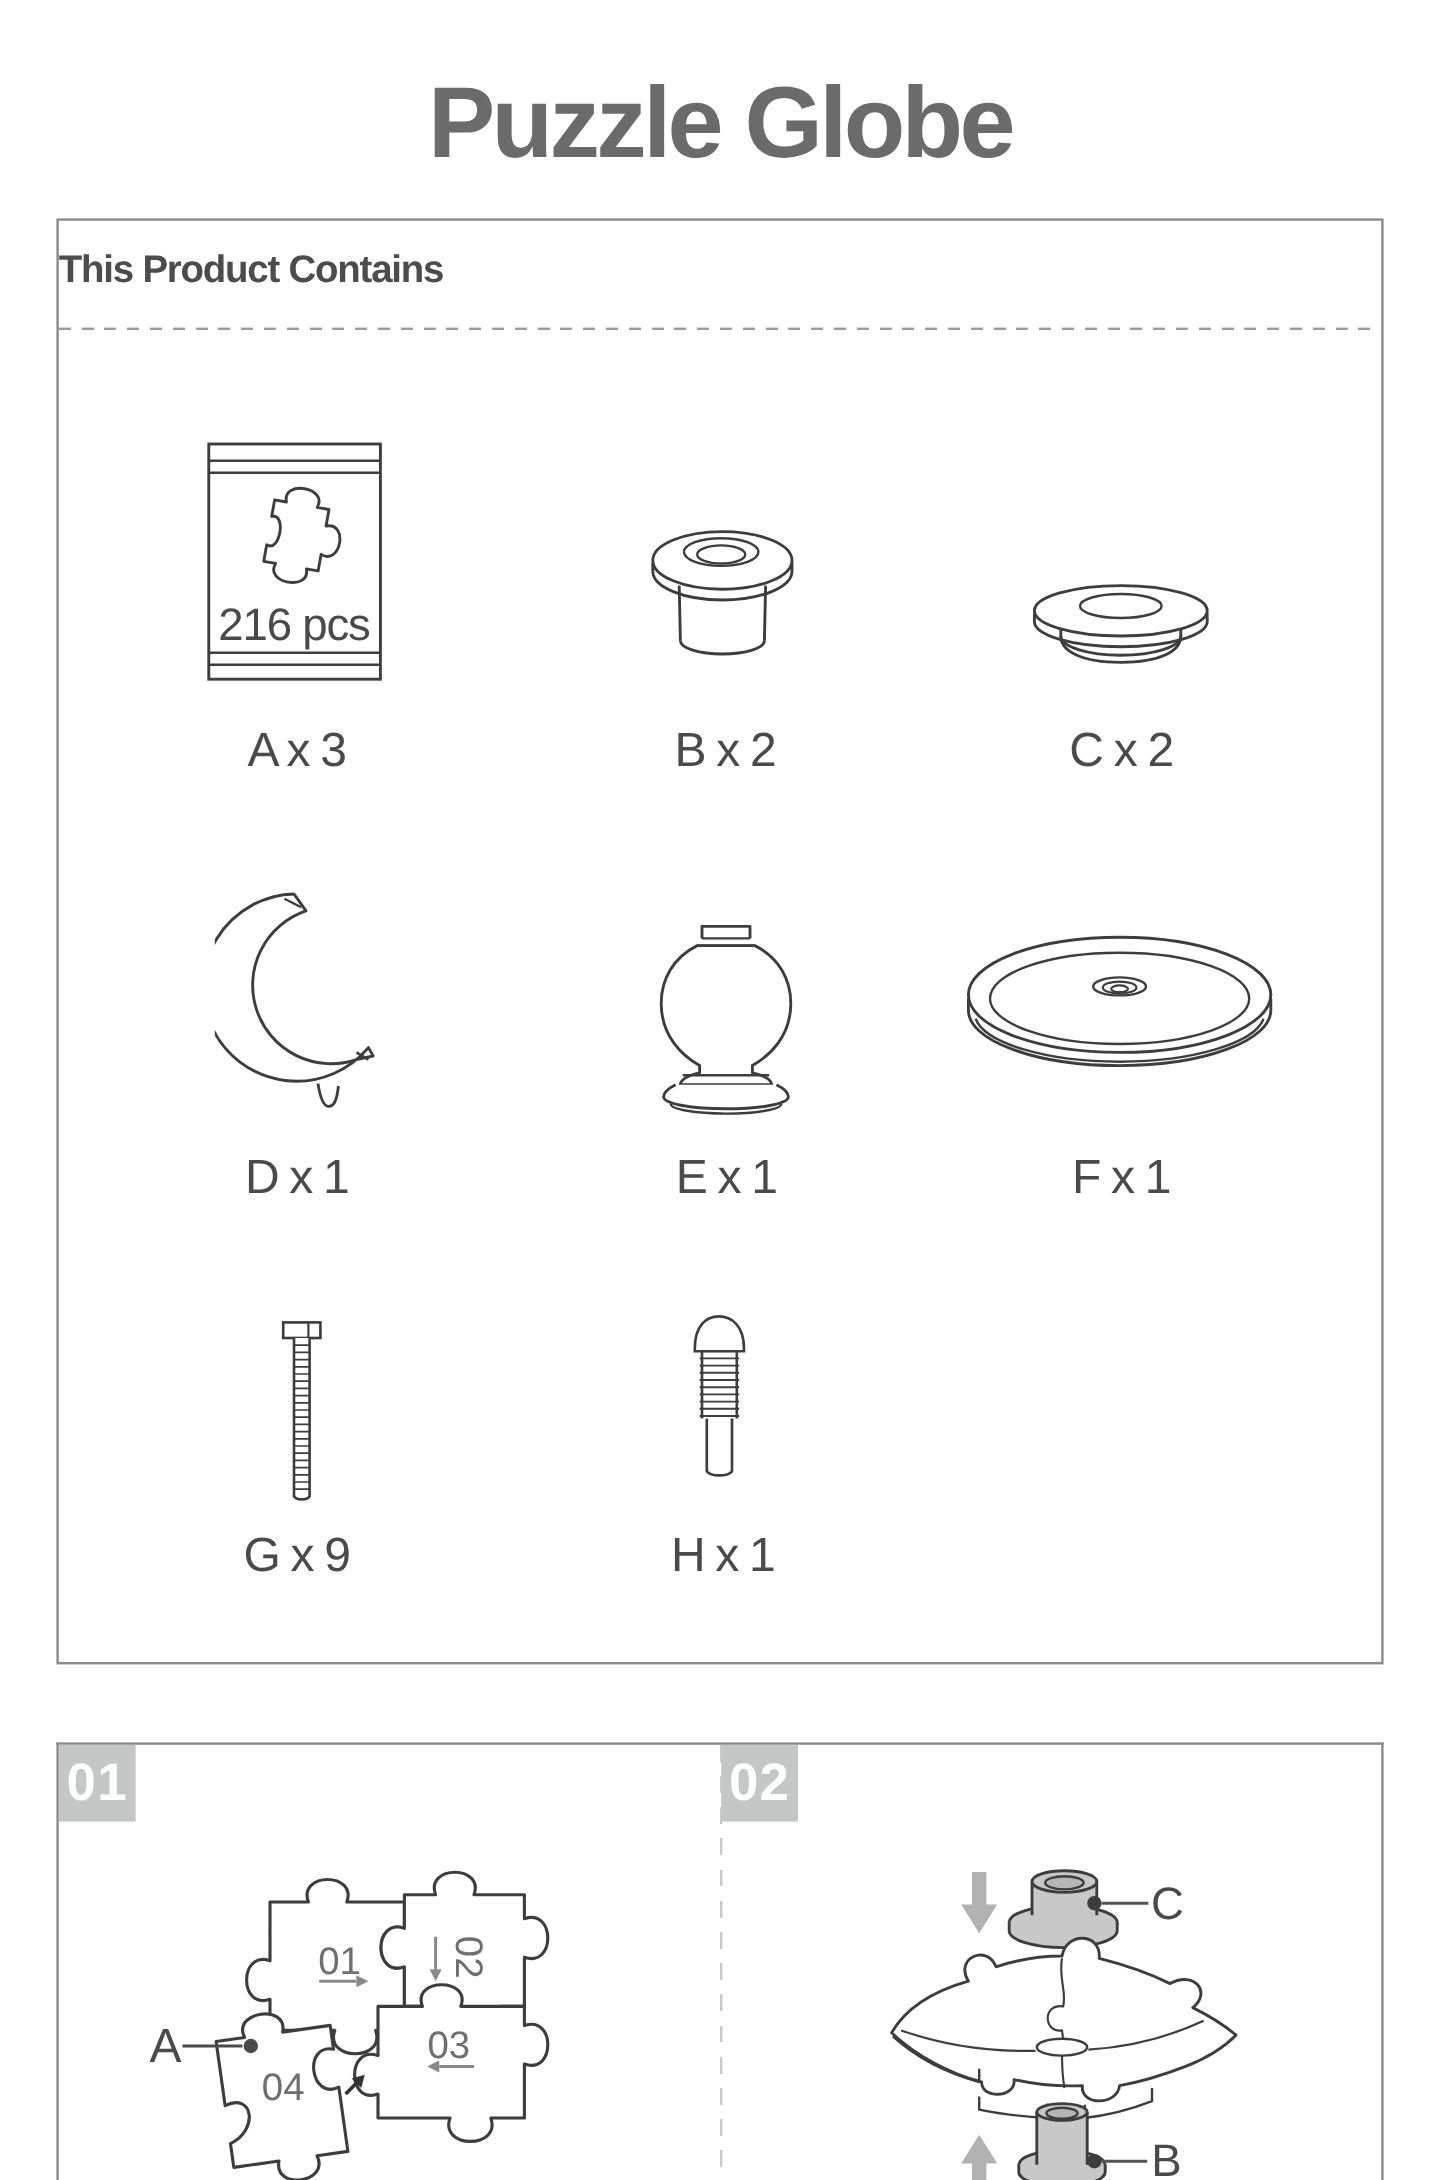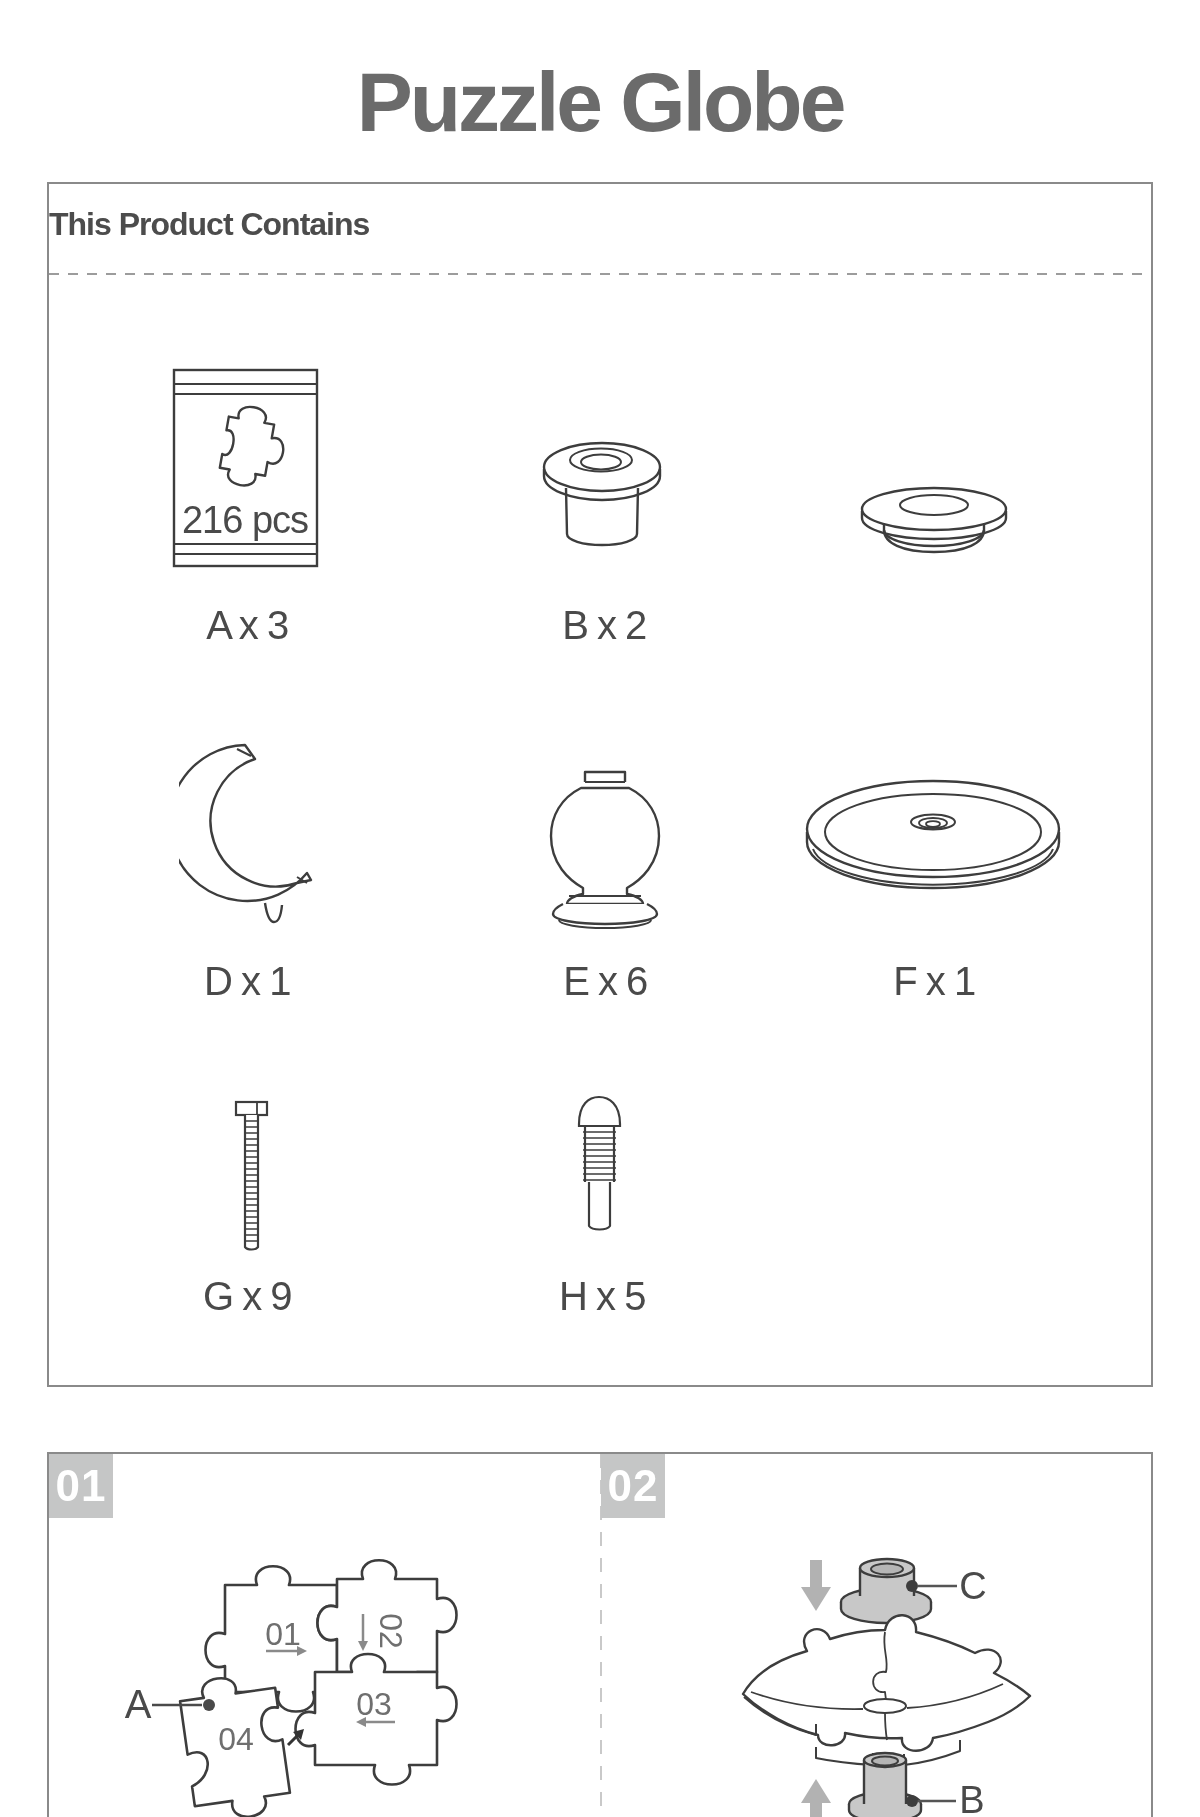--- a/index.html
+++ b/index.html
@@ -110,25 +110,26 @@
       <g fill="#fff" stroke="#3d3d3d" stroke-width="2.2">
         <path d="M6,30 C6,10 16,3 26,3 C36,3 47,10 47,30 l0,2 h-41 z"></path>
         <path d="M12,32 v56 M41,32 v56" fill="none"></path>
         <path d="M10,38 h33 M10,44 h33 M10,50 h33 M10,56 h33 M10,62 h33 M10,68 h33 M10,74 h33 M10,80 h33 M10,86 h33" stroke-width="1.6" fill="none"></path>
         <path d="M16,88 v44 a11,5 0 0 0 21,0 v-44" fill="#fff"></path>
       </g>
     </svg>
 
     <div class="part-label" style="left:98px;top:419px">A x 3</div>
     <div class="part-label" style="left:455px;top:419px">B x 2</div>
+    <div class="part-label" style="left:785px;top:419px">C x 2</div>
     <div class="part-label" style="left:98px;top:775px">D x 1</div>
-    <div class="part-label" style="left:456px;top:775px">E x 6</div>
+    <div class="part-label" style="left:456px;top:775px">E x 1</div>
     <div class="part-label" style="left:785px;top:775px">F x 1</div>
     <div class="part-label" style="left:98px;top:1090px">G x 9</div>
-    <div class="part-label" style="left:453px;top:1090px">H x 5</div>
+    <div class="part-label" style="left:453px;top:1090px">H x 1</div>
   </div>
 
   <div class="steps-box">
     <div class="step-divider"></div>
     <div class="badge badge-01">01</div>
     <div class="badge badge-02">02</div>
 
     <svg style="position:absolute;left:51px;top:83px" width="380" height="285" viewBox="0 0 380 285">
       <g fill="#ffffff" stroke="#3d3d3d" stroke-width="2.6" stroke-linejoin="round">
         <path d="M125,48 h32 c-9,-25 41,-25 32,0 h48 v22 c-26,-9 -26,41 0,32 v53 h-24 c9,26 -43,26 -34,0 h-54 v-26 c-26,9 -26,-41 0,-32 v-49 z"></path>

